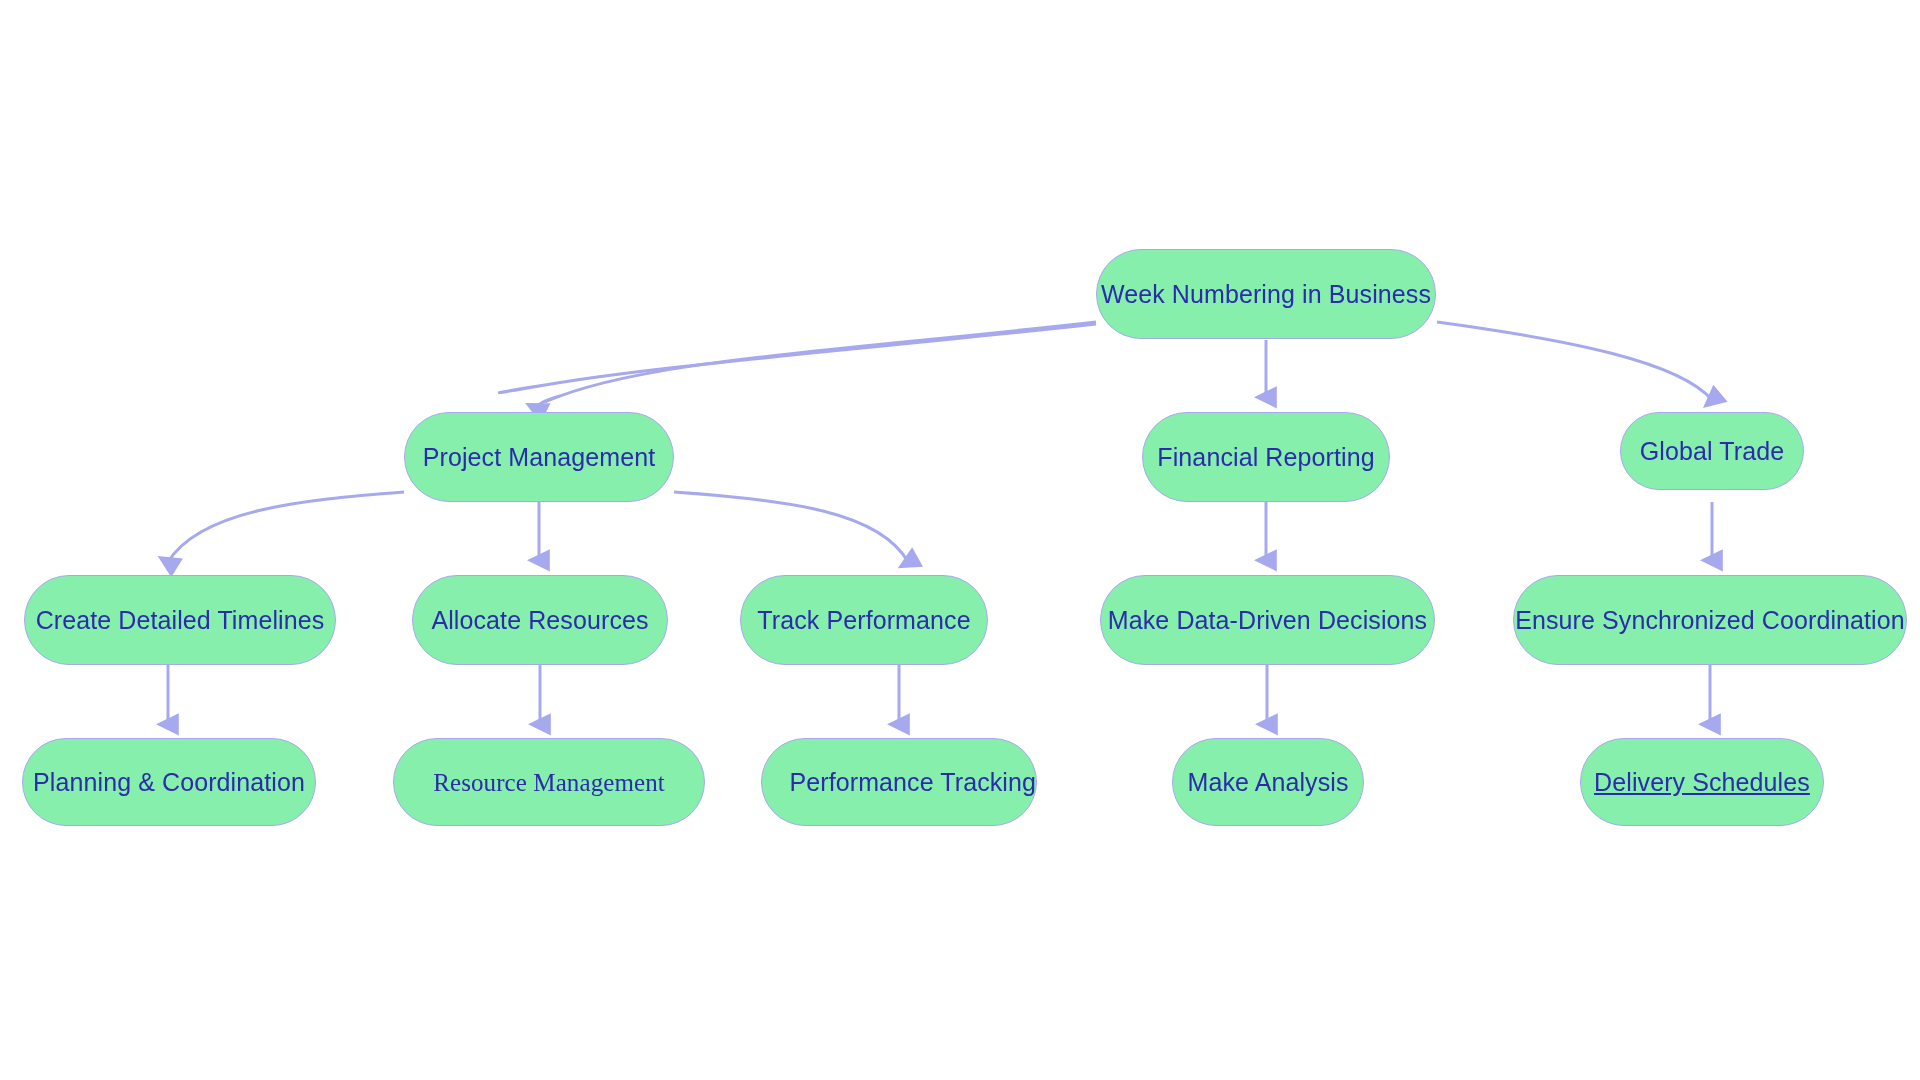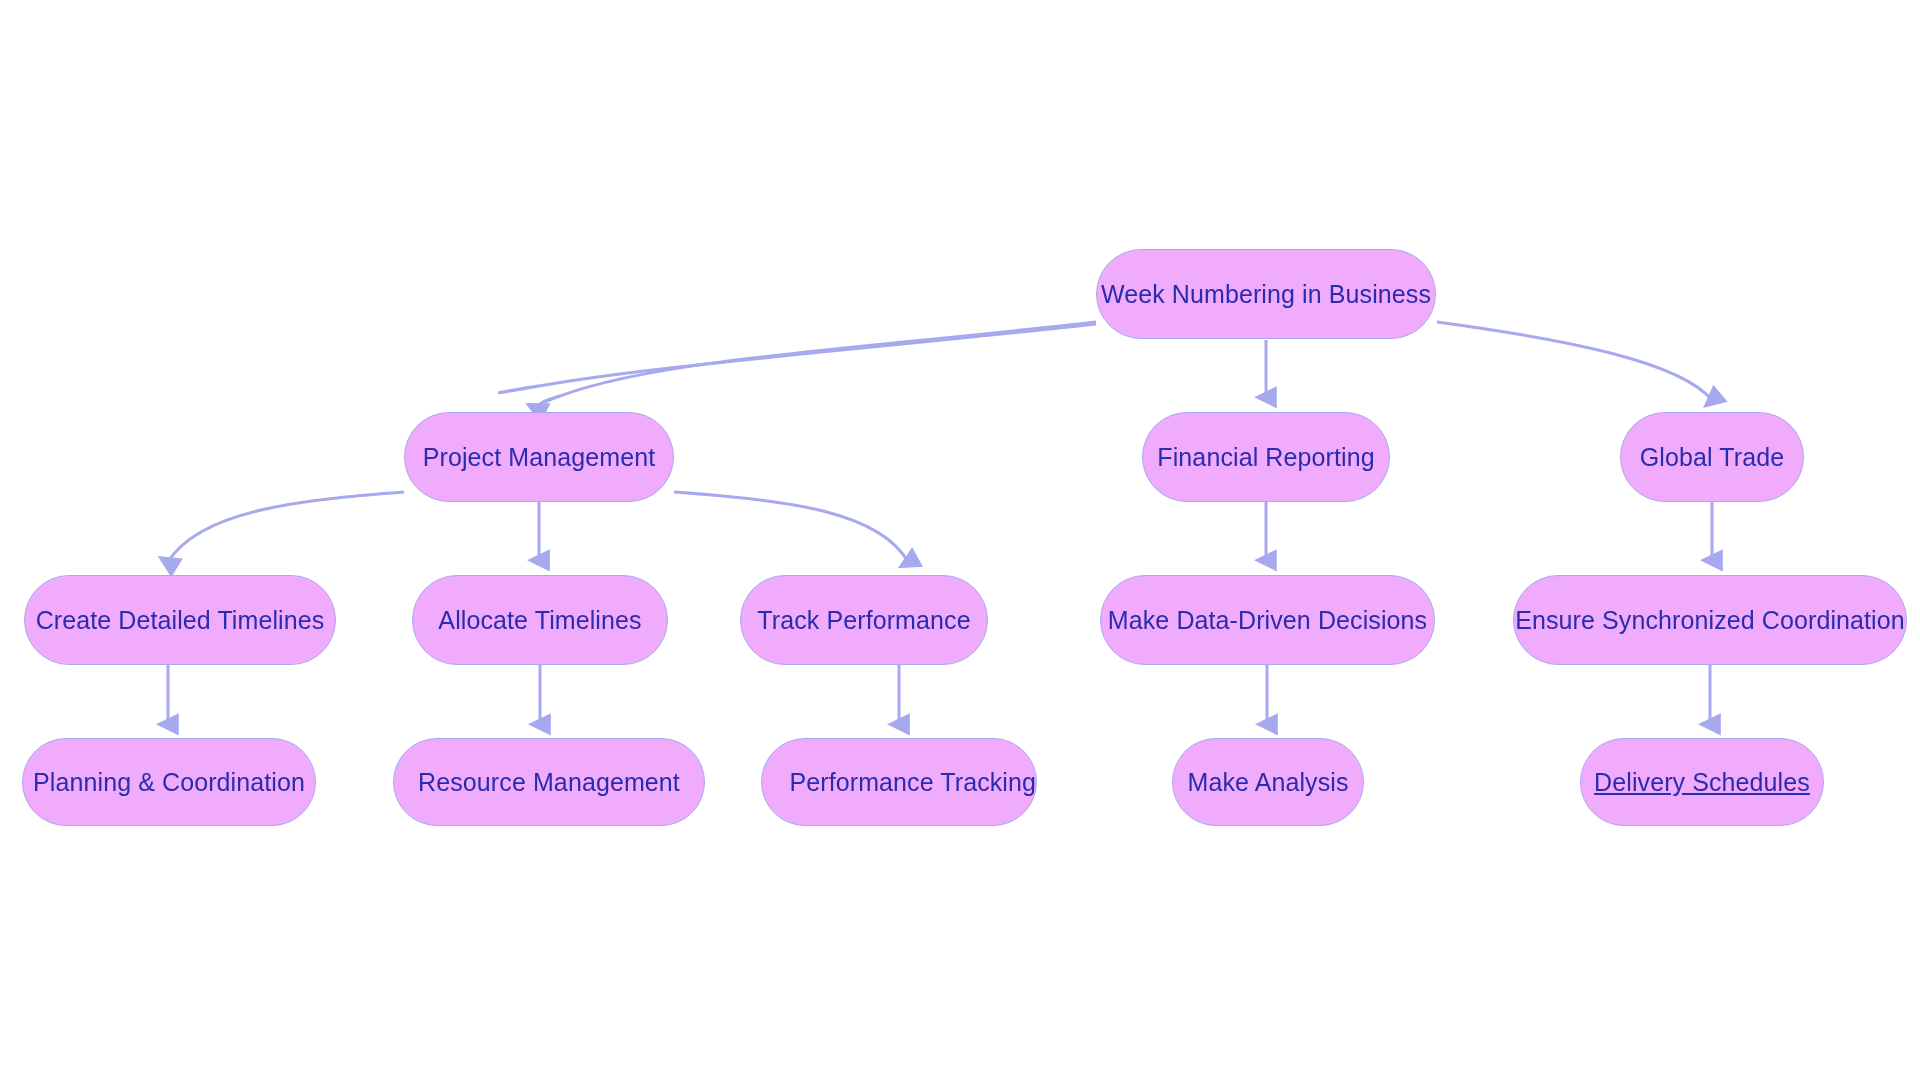--- a/index.html
+++ b/index.html
@@ -24,21 +24,21 @@
     width: 1920px;
     height: 1080px;
     pointer-events: none;
   }
   .node {
     position: absolute;
     box-sizing: border-box;
     display: flex;
     align-items: center;
     justify-content: center;
-    background: #f0abfc;
+    background: #86efac;
     border: 1.4px solid #a7a9ee;
     border-radius: 999px;
     color: #2b2bad;
     font-size: 25px;
     font-weight: 400;
     letter-spacing: 0.1px;
     white-space: nowrap;
     line-height: 1;
   }
   .node-label {
@@ -92,49 +92,49 @@
   </div>
 
   <div class="node" style="left:404px; top:412px; width:270px; height:90px;">
     <span class="node-label">Project Management</span>
   </div>
 
   <div class="node" style="left:1142px; top:412px; width:248px; height:90px;">
     <span class="node-label">Financial Reporting</span>
   </div>
 
-  <div class="node" style="left:1620px; top:412px; width:184px; height:90px;">
+  <div class="node" style="left:1620px; top:412px; width:184px; height:78px;">
     <span class="node-label">Global Trade</span>
   </div>
 
   <div class="node" style="left:24px; top:575px; width:312px; height:90px;">
     <span class="node-label">Create Detailed Timelines</span>
   </div>
 
   <div class="node" style="left:412px; top:575px; width:256px; height:90px;">
-    <span class="node-label">Allocate Timelines</span>
+    <span class="node-label">Allocate Resources</span>
   </div>
 
   <div class="node" style="left:740px; top:575px; width:248px; height:90px;text-align:center;">
     <span class="node-label">Track Performance</span>
   </div>
 
   <div class="node" style="left:1100px; top:575px; width:335px; height:90px;text-align:right;">
     <span class="node-label">Make Data-Driven Decisions</span>
   </div>
 
   <div class="node" style="left:1513px; top:575px; width:394px; height:90px;">
     <span class="node-label">Ensure Synchronized Coordination</span>
   </div>
 
   <div class="node" style="left:22px; top:738px; width:294px; height:88px;">
     <span class="node-label">Planning &amp; Coordination</span>
   </div>
 
-  <div class="node" style="left:393px; top:738px; width:312px; height:88px;">
+  <div class="node" style="left:393px; top:738px; width:312px; height:88px;font-family:Liberation Serif, serif;">
     <span class="node-label">Resource Management</span>
   </div>
 
   <div class="node" style="left:761px; top:738px; width:276px; height:88px;justify-content:flex-end;">
     <span class="node-label">Performance Tracking</span>
   </div>
 
   <div class="node" style="left:1172px; top:738px; width:192px; height:88px;">
     <span class="node-label">Make Analysis</span>
   </div>

